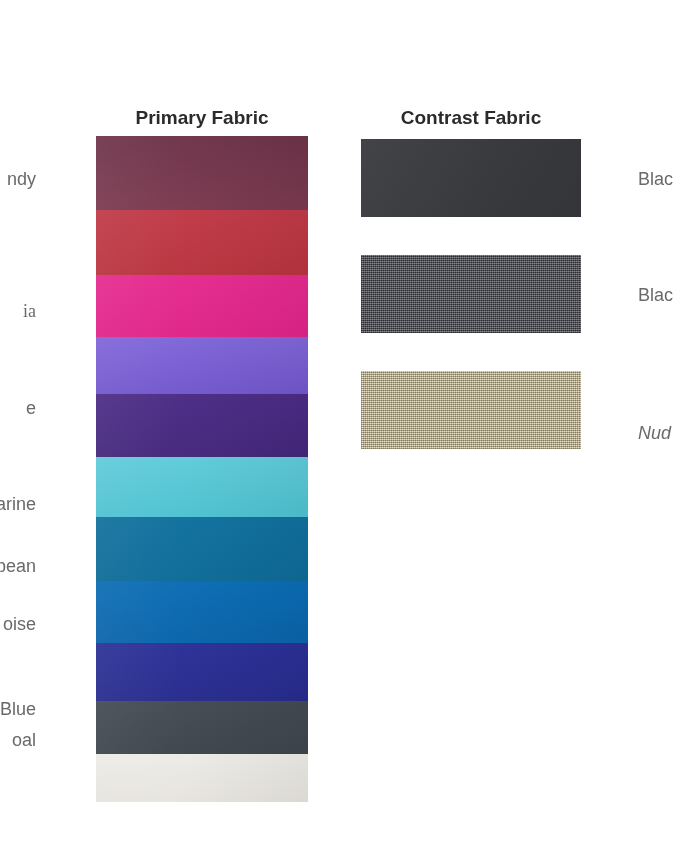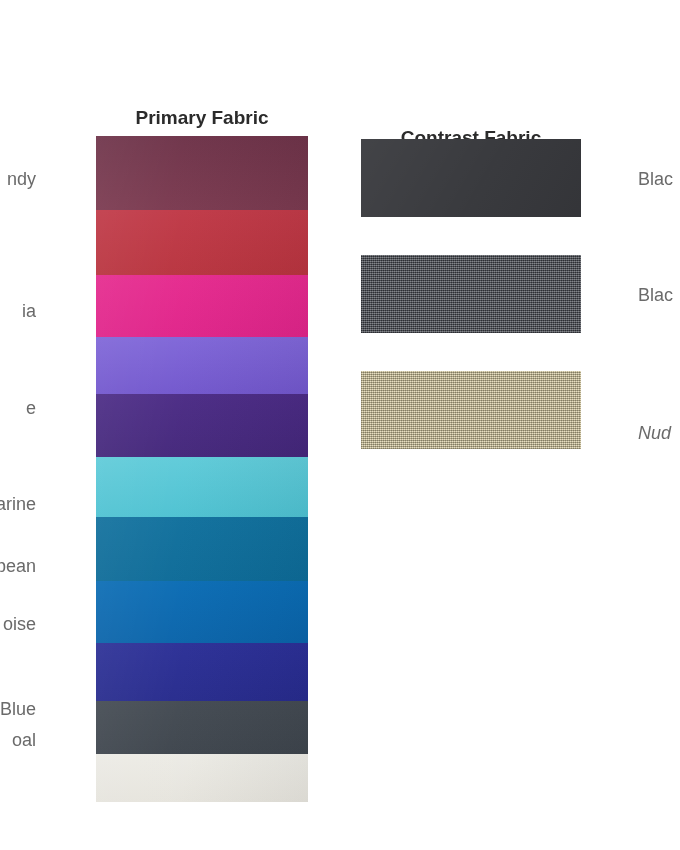--- a/index.html
+++ b/index.html
@@ -42,21 +42,21 @@
   .col-heading {
     position: absolute;
     top: 107px;
     font-size: 19px;
     font-weight: 700;
     color: #2b2b2b;
     white-space: nowrap;
     text-align: center;
   }
   #heading-primary { left: 96px; width: 212px; }
-  #heading-contrast { left: 361px; width: 220px; margin-top: 20px; }
+  #heading-contrast { left: 361px; width: 220px; }
 
   
   #primary-strip {
     position: absolute;
     left: 96px;
     top: 136px;
     width: 212px;
     height: 666px;
     overflow: hidden;
   }
@@ -159,21 +159,21 @@
       <div class="swatch-fill" style="background: rgb(74, 78, 85);"></div>
       <div class="swatch-tex" style="background-image: repeating-linear-gradient(0deg, rgba(0, 0, 0, 0.26) 0px, rgba(0, 0, 0, 0.26) 1px, rgba(255, 255, 255, 0.2) 1px, rgba(255, 255, 255, 0.2) 2px), repeating-linear-gradient(90deg, rgba(0, 0, 0, 0.22) 0px, rgba(0, 0, 0, 0.22) 1px, rgba(255, 255, 255, 0.16) 1px, rgba(255, 255, 255, 0.16) 2px); background-size: 2px 2px, 2px 2px; opacity: 0.95;"></div>
     </div>
   <div class="contrast-swatch" id="contrast-swatch-2" title="Nude Mesh">
       <div class="swatch-fill" style="background: rgb(221, 208, 164);"></div>
       <div class="swatch-tex" style="background-image: repeating-linear-gradient(0deg, rgba(0, 0, 0, 0.26) 0px, rgba(0, 0, 0, 0.26) 1px, rgba(255, 255, 255, 0.2) 1px, rgba(255, 255, 255, 0.2) 2px), repeating-linear-gradient(90deg, rgba(0, 0, 0, 0.22) 0px, rgba(0, 0, 0, 0.22) 1px, rgba(255, 255, 255, 0.16) 1px, rgba(255, 255, 255, 0.16) 2px); background-size: 2px 2px, 2px 2px; opacity: 0.95;"></div>
     </div>
 
   <div id="left-labels">
       <div class="label label-left" style="top: 170px;">ndy</div>
-      <div class="label label-left" style="top: 302px;">ia</div>
+      <div class="label label-left" style="top: 302px; font-family: Liberation Serif, serif;">ia</div>
       <div class="label label-left" style="top: 399px;">e</div>
       <div class="label label-left" style="top: 495px;">marine</div>
       <div class="label label-left" style="top: 557px;">bean</div>
       <div class="label label-left" style="top: 615px;">oise</div>
       <div class="label label-left" style="top: 700px;">Blue</div>
       <div class="label label-left" style="top: 731px;">oal</div>
     </div>
   <div id="right-labels">
       <div class="label label-right" style="top: 170px;">Blac</div>
       <div class="label label-right" style="top: 286px;">Blac</div>

